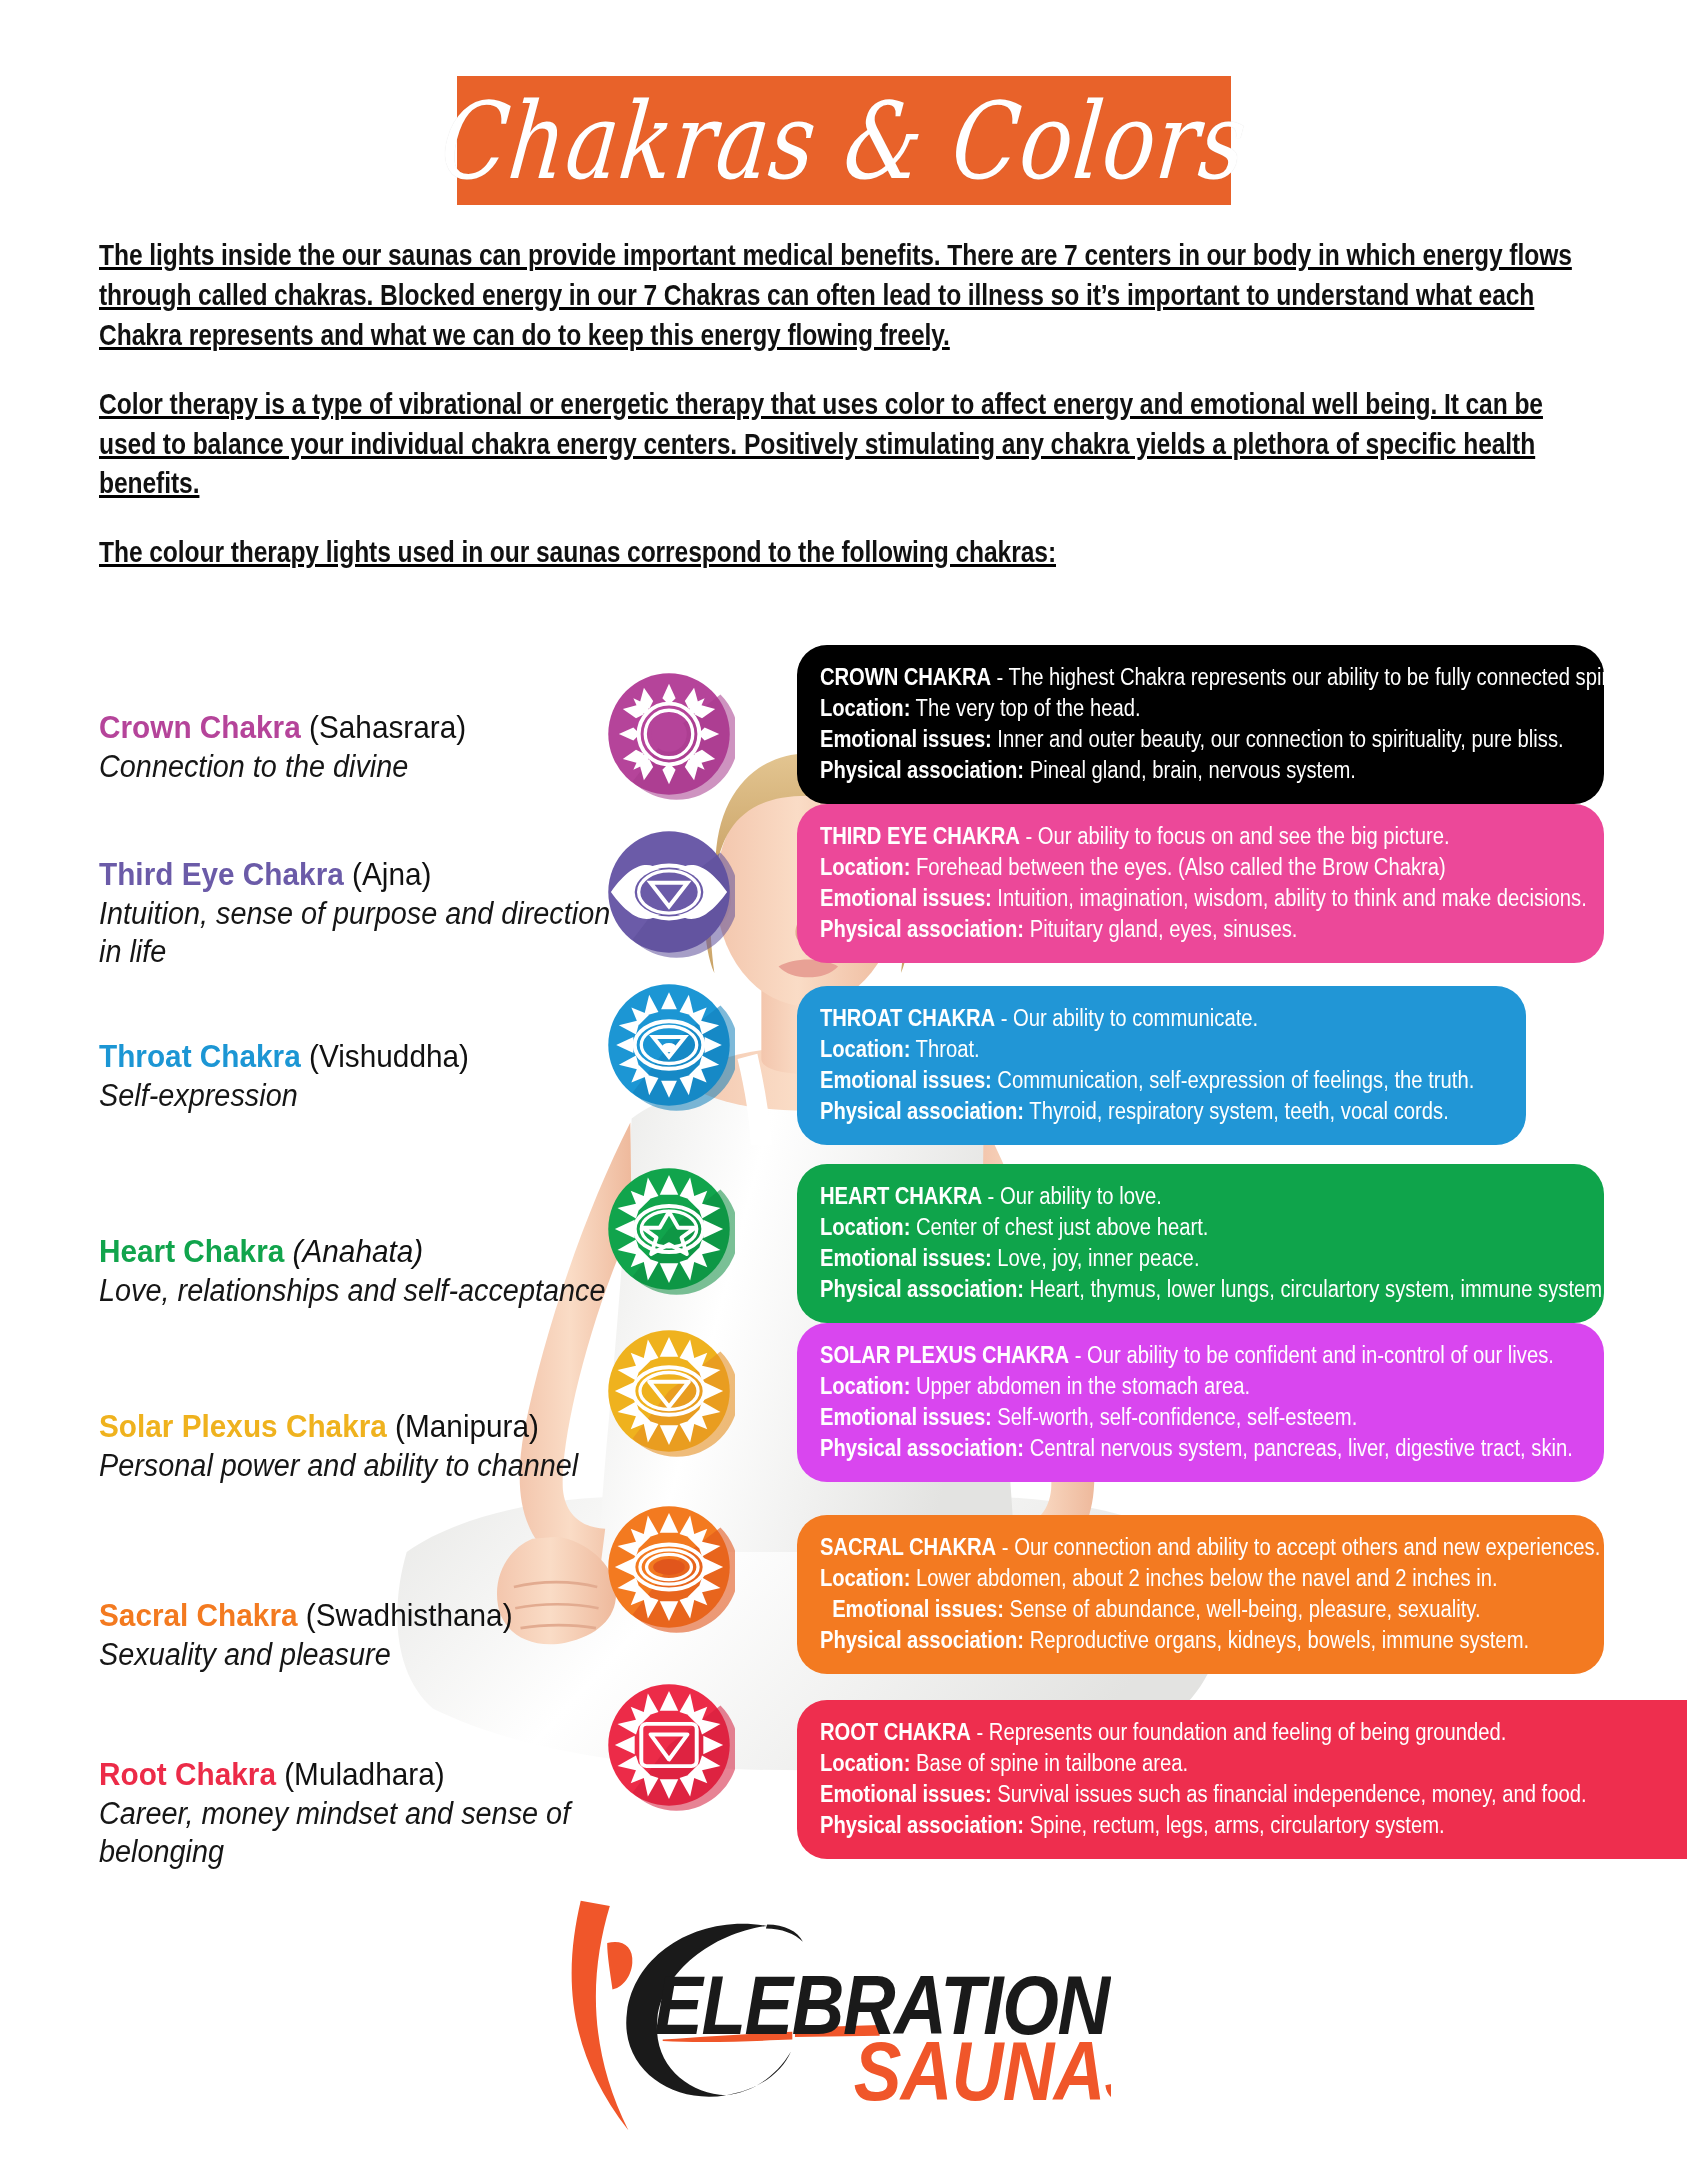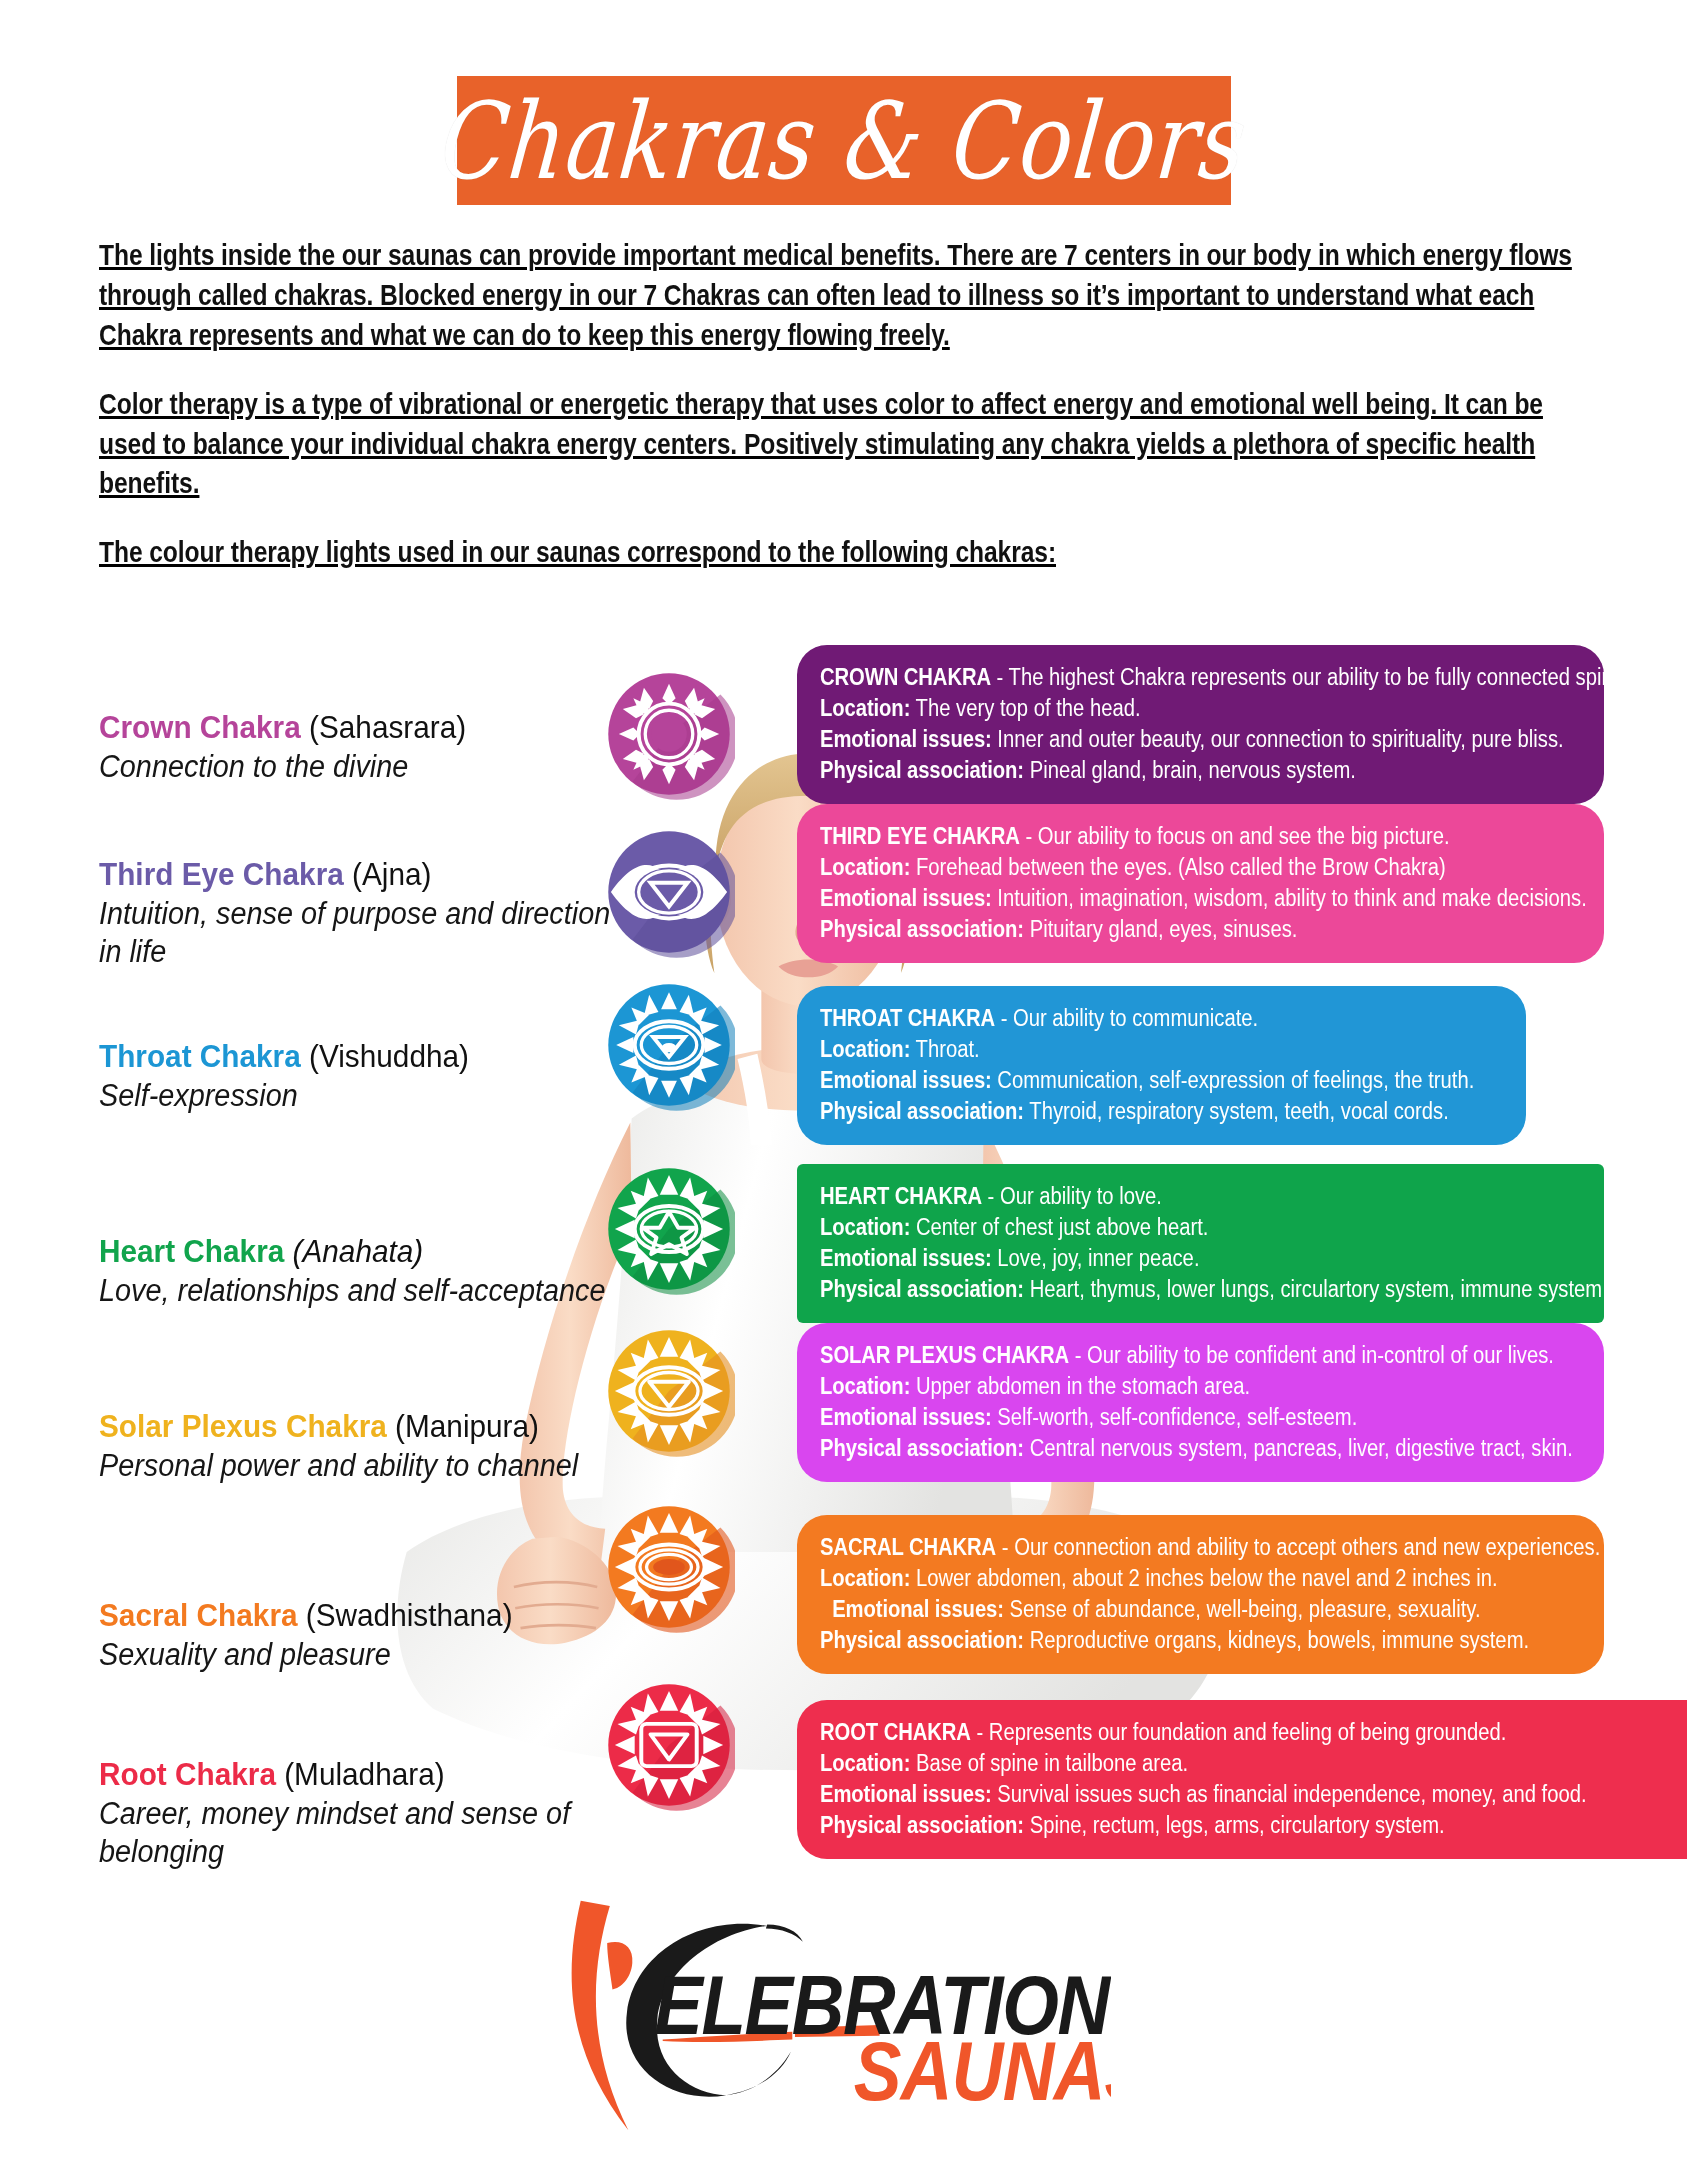--- a/index.html
+++ b/index.html
@@ -416,21 +416,21 @@
       <path d="M22 68 L50 84 L58 60 Z"></path>
         <path d="M178 68 L150 84 L142 60 Z"></path>
       <path d="M22 132 L50 116 L58 140 Z"></path>
         <path d="M178 132 L150 116 L142 140 Z"></path>
     </g>
     <rect x="58" y="68" width="84" height="64" rx="8" fill="none" stroke="#ffffff" stroke-width="6"></rect>
     <path d="M72 84 L128 84 L100 122 Z" fill="none" stroke="#ffffff" stroke-width="6" stroke-linejoin="round"></path>
   </svg>
 </div>
 
-<div class="info-card" style="left:797px; top:645px; width:807px; background:#701a75;">
+<div class="info-card" style="left:797px; top:645px; width:807px; background:#000000;">
   <div class="card-line">
     <span class="hdr">CROWN CHAKRA</span><span class="val"> - The highest Chakra represents our ability to be fully connected spiritually.</span>
   </div>
   <div class="card-line">
     <span class="hdr">Location:</span><span class="val"> The very top of the head.</span>
   </div>
   <div class="card-line">
     <span class="hdr">Emotional issues:</span><span class="val"> Inner and outer beauty, our connection to spirituality, pure bliss.</span>
   </div>
   <div class="card-line">
@@ -461,21 +461,21 @@
     <span class="hdr">Location:</span><span class="val"> Throat.</span>
   </div>
   <div class="card-line">
     <span class="hdr">Emotional issues:</span><span class="val"> Communication, self-expression of feelings, the truth.</span>
   </div>
   <div class="card-line">
     <span class="hdr">Physical association:</span><span class="val"> Thyroid, respiratory system, teeth, vocal cords.</span>
   </div>
 </div>
 
-<div class="info-card" style="left:797px; top:1164px; width:807px; background:#0FA44B;border-radius:6px;">
+<div class="info-card" style="left:797px; top:1164px; width:807px; background:#0FA44B;">
   <div class="card-line">
     <span class="hdr">HEART CHAKRA</span><span class="val"> - Our ability to love.</span>
   </div>
   <div class="card-line">
     <span class="hdr">Location:</span><span class="val"> Center of chest just above heart.</span>
   </div>
   <div class="card-line">
     <span class="hdr">Emotional issues:</span><span class="val"> Love, joy, inner peace.</span>
   </div>
   <div class="card-line">

